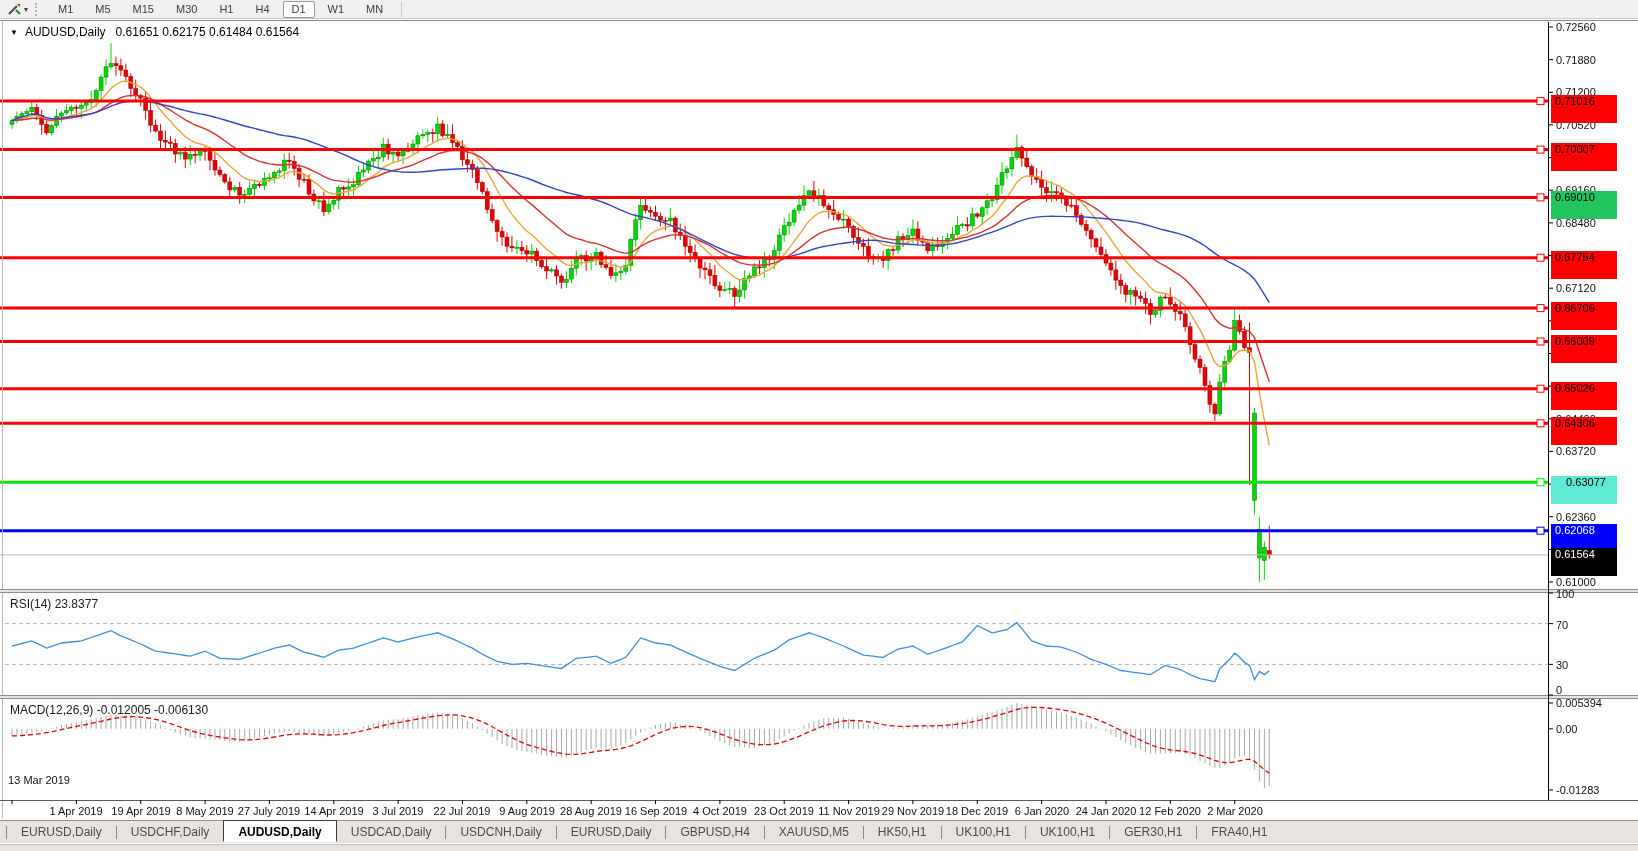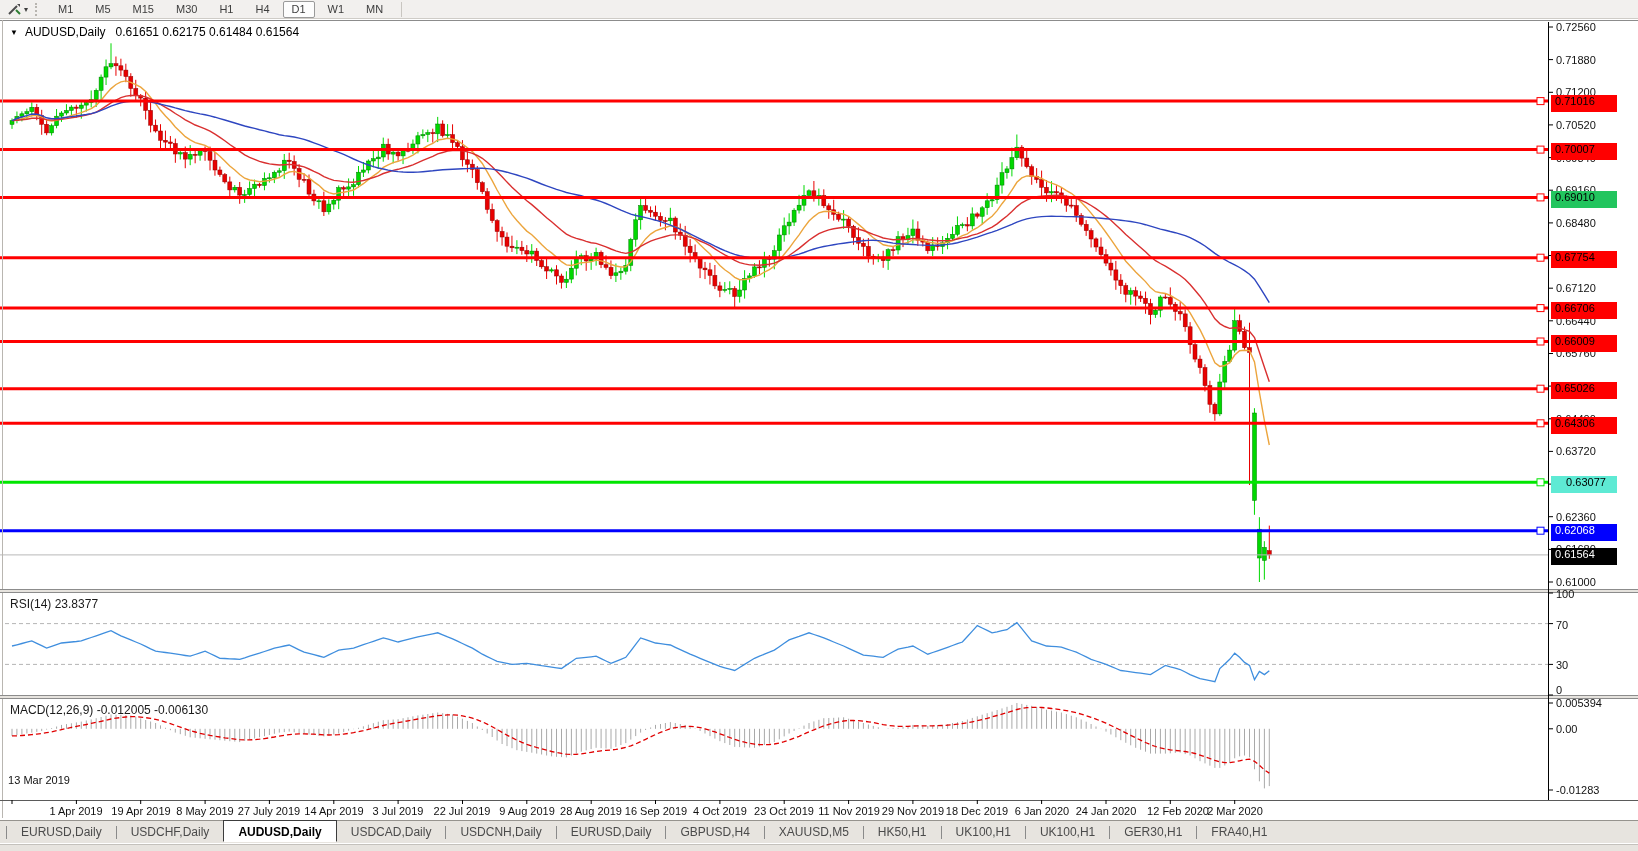--- a/index.html
+++ b/index.html
@@ -15,21 +15,21 @@
   .tf-btn.active{background:#fdfdfd;border:1px solid #9a9a9a;}
   .tb-vline{width:1px;height:15px;background:#c9c6c1;margin-left:9px;}
   
   #chart-svg{position:absolute;left:0;top:0;pointer-events:none;}
   .chart-title{position:absolute;left:10px;top:25px;font-size:12px;color:#000;}
   .chart-title .tri{font-size:8px;margin-right:7px;position:relative;top:-1px;}
   .chart-title .ohlc{margin-left:10px;}
   .ind-label{position:absolute;font-size:12px;color:#1a1a1a;}
   .axis-lbl{position:absolute;font-size:11px;color:#111;white-space:nowrap;}
   .date-lbl{position:absolute;font-size:11px;color:#111;width:76px;text-align:center;white-space:nowrap;}
-  .lvl-lbl{position:absolute;left:1551px;width:62px;height:17px;font-size:11px;line-height:13px;
+  .lvl-lbl{position:absolute;left:1551px;width:62px;height:28px;font-size:11px;line-height:13px;
            padding-left:4px;white-space:nowrap;}
   
   .tabbar{position:absolute;left:0;top:820px;width:1638px;height:23px;background:#e7e4df;
           border-top:1px solid #96938e;display:flex;align-items:stretch;padding-left:6px;box-sizing:border-box;}
   .tab{display:flex;align-items:center;padding:0 14px;font-size:12px;color:#4b4b4b;white-space:nowrap;}
   .tab.active{background:#ffffff;border:1px solid #3c3c3c;border-bottom:1px solid #ffffff;
               font-weight:bold;color:#000;position:relative;top:-1px;padding-top:1px;}
   .tab-sep{align-self:center;width:1px;height:13px;background:#8a8a8a;}
   .statusstrip{position:absolute;left:0;top:844px;width:1638px;height:7px;background:#e7e4df;
                border-top:1px solid #c4c1bc;}
@@ -977,21 +977,21 @@
         <div class="date-lbl" style="left:489px;top:805px;">9 Aug 2019</div>
         <div class="date-lbl" style="left:553px;top:805px;">28 Aug 2019</div>
         <div class="date-lbl" style="left:618px;top:805px;">16 Sep 2019</div>
         <div class="date-lbl" style="left:682px;top:805px;">4 Oct 2019</div>
         <div class="date-lbl" style="left:746px;top:805px;">23 Oct 2019</div>
         <div class="date-lbl" style="left:811px;top:805px;">11 Nov 2019</div>
         <div class="date-lbl" style="left:875px;top:805px;">29 Nov 2019</div>
         <div class="date-lbl" style="left:939px;top:805px;">18 Dec 2019</div>
         <div class="date-lbl" style="left:1004px;top:805px;">6 Jan 2020</div>
         <div class="date-lbl" style="left:1068px;top:805px;">24 Jan 2020</div>
-        <div class="date-lbl" style="left:1132px;top:805px;padding-left:8px;">12 Feb 2020</div>
+        <div class="date-lbl" style="left:1132px;top:805px;">12 Feb 2020</div>
         <div class="date-lbl" style="left:1197px;top:805px;">2 Mar 2020</div>
       </div>
   </div>
 
   <div class="tabbar" id="tabbar">
       <div class="tab-sep"></div>
       <div class="tab">EURUSD,Daily</div>
       <div class="tab-sep"></div>
       <div class="tab">USDCHF,Daily</div>
       <div class="tab active">AUDUSD,Daily</div>

